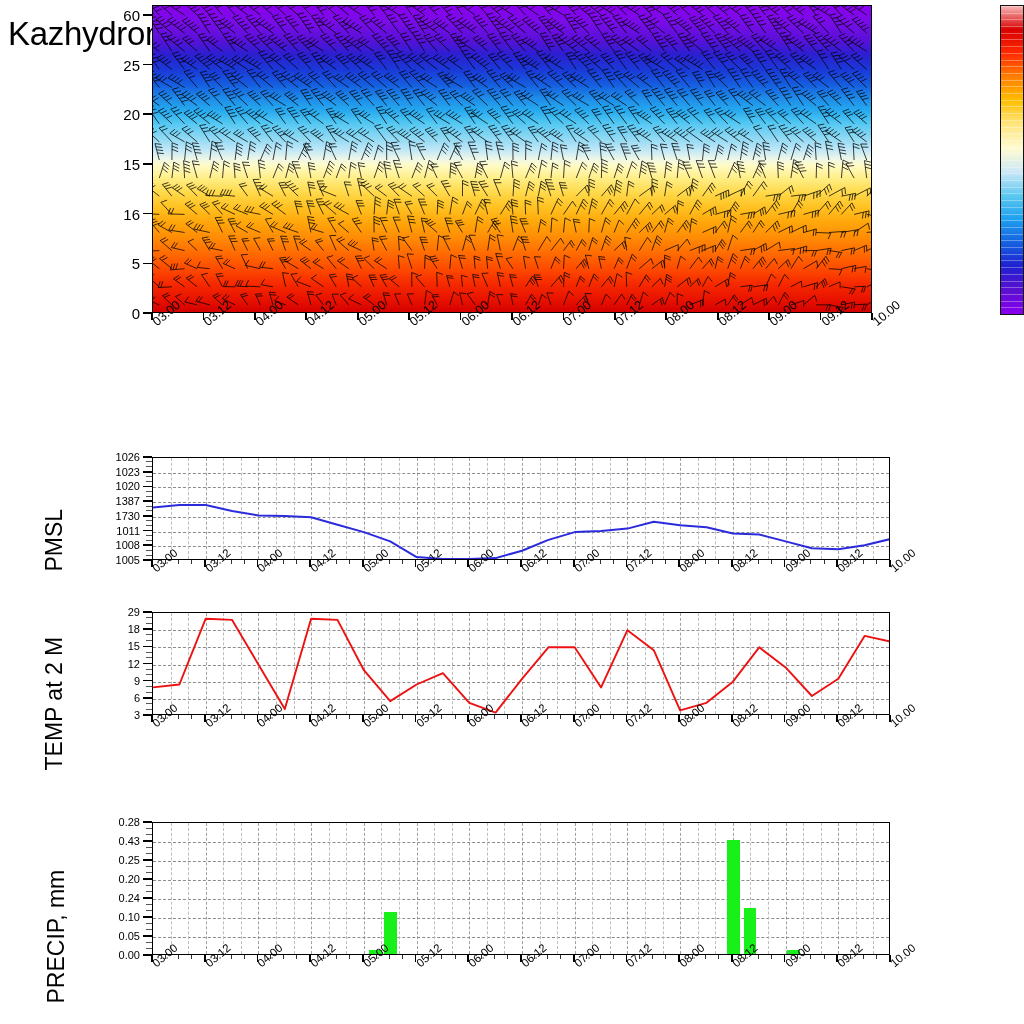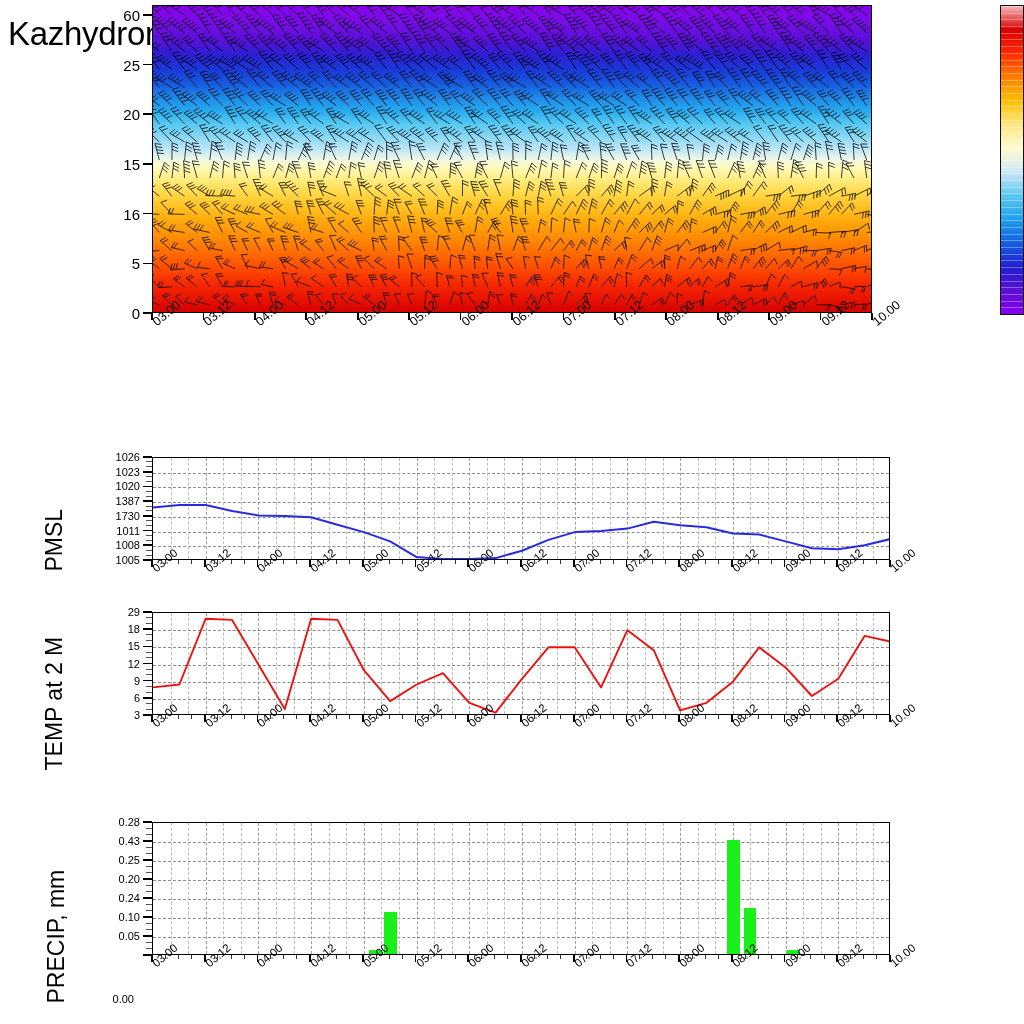--- a/index.html
+++ b/index.html
@@ -1530,21 +1530,21 @@
         <div class="gv-min" style="left:702.8571428571429px;"></div>
         <div class="gv-min" style="left:720.4285714285714px;"></div>
         <div class="pbar" style="left:216.4px;width:12.9px;height:3.8px;"></div>
         <div class="pbar" style="left:231.2px;width:12.9px;height:41.8px;"></div>
         <div class="pbar" style="left:574.3px;width:12.9px;height:114.0px;"></div>
         <div class="pbar" style="left:590.6px;width:12.9px;height:45.6px;"></div>
         <div class="pbar" style="left:634.1px;width:12.9px;height:3.8px;"></div>
       </div>
     <div id="precipY">
         <div class="ytick" style="left:143px;top:139.2px;width:9px;"></div>
-        <div class="ylab " style="left:84px;top:140px;width:50px;margin-top:44px;">0.00</div>
+        <div class="ylab " style="left:90px;top:140px;width:50px;">0.00</div>
         <div class="ytick" style="left:143px;top:120.2px;width:9px;"></div>
         <div class="ylab " style="left:90px;top:121px;width:50px;">0.05</div>
         <div class="ytick" style="left:143px;top:101.19999999999999px;width:9px;"></div>
         <div class="ylab " style="left:90px;top:101.99999999999999px;width:50px;">0.10</div>
         <div class="ytick" style="left:143px;top:82.2px;width:9px;"></div>
         <div class="ylab " style="left:90px;top:83px;width:50px;">0.24</div>
         <div class="ytick" style="left:143px;top:63.199999999999996px;width:9px;"></div>
         <div class="ylab " style="left:90px;top:63.99999999999999px;width:50px;">0.20</div>
         <div class="ytick" style="left:143px;top:44.2px;width:9px;"></div>
         <div class="ylab " style="left:90px;top:45px;width:50px;">0.25</div>

